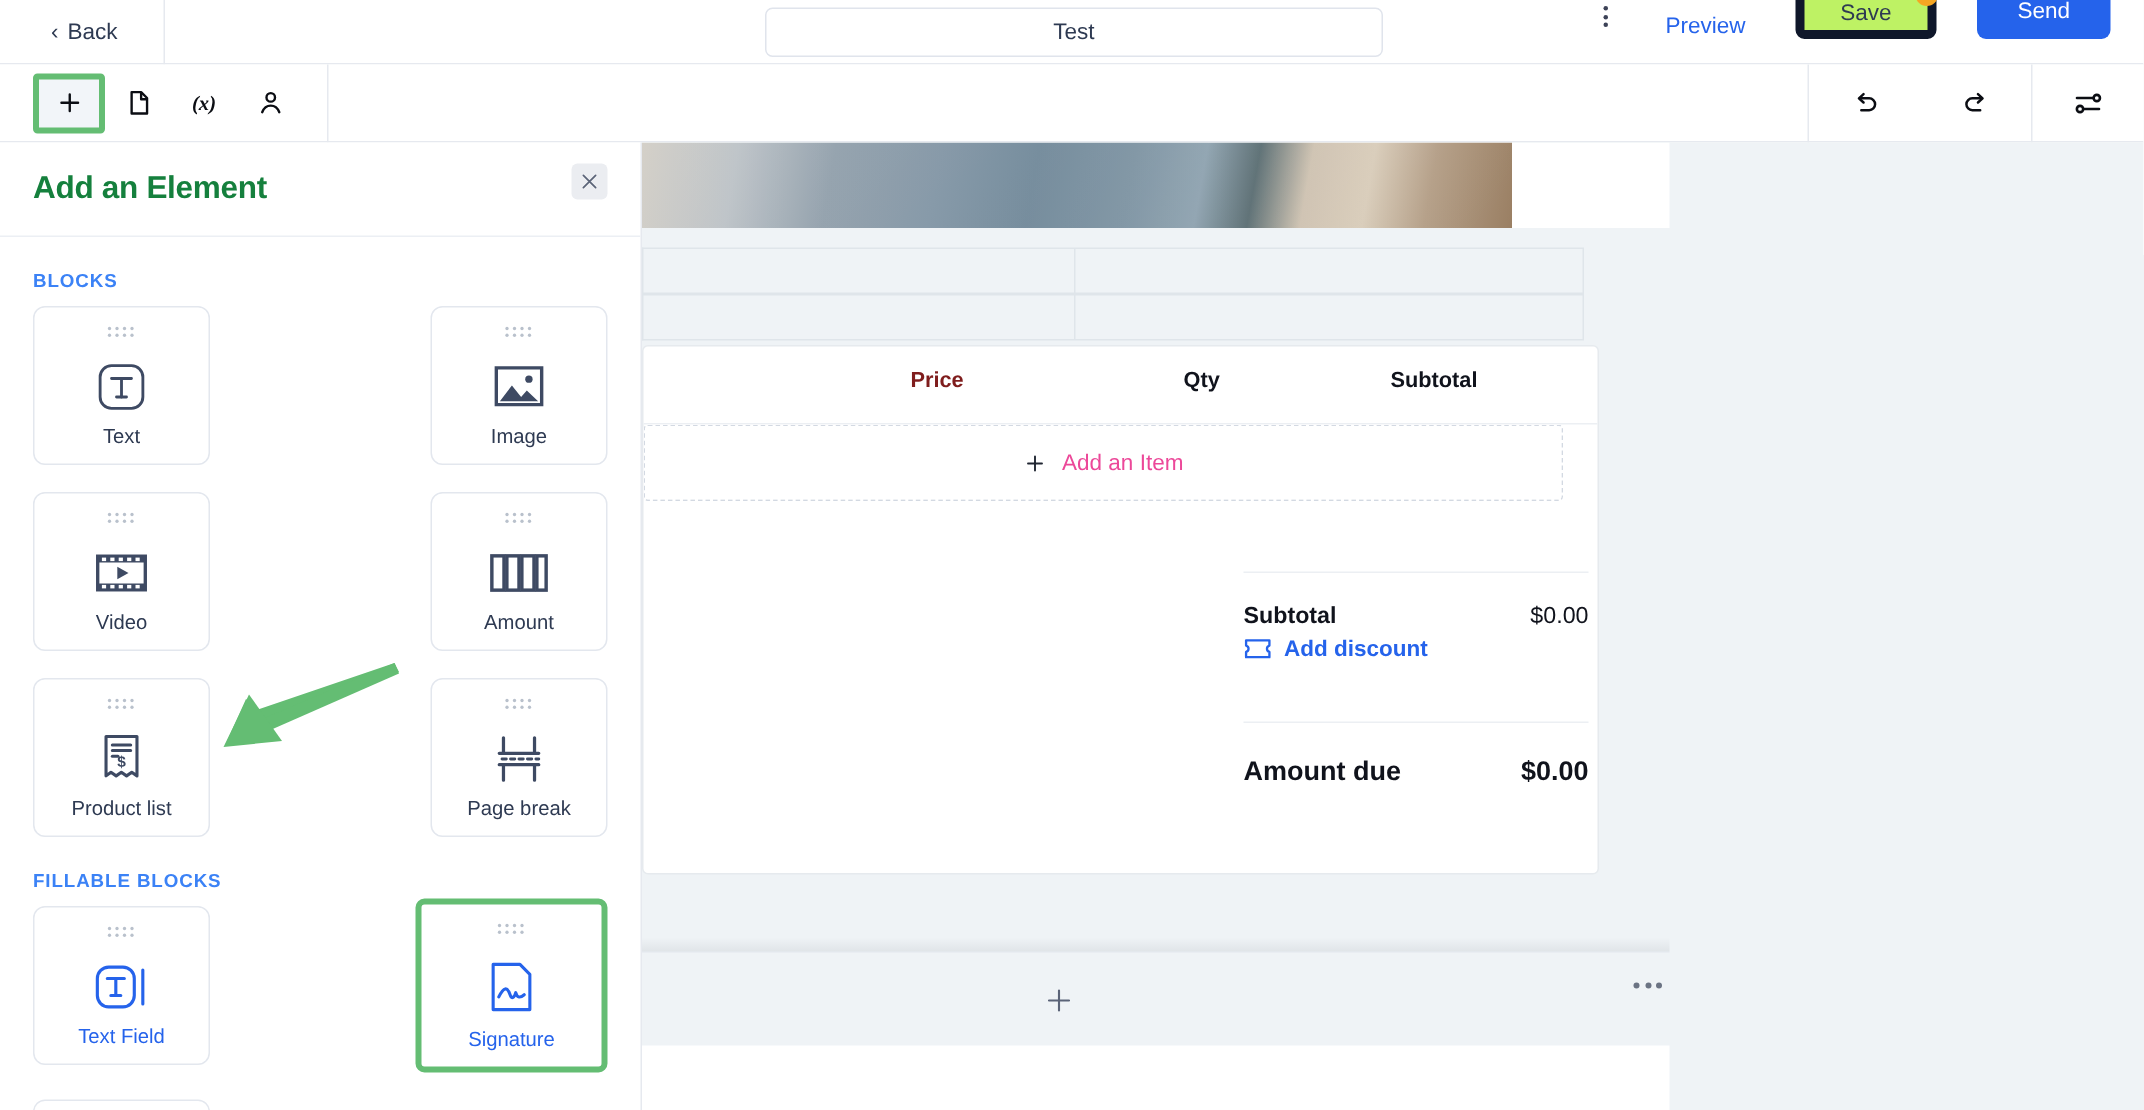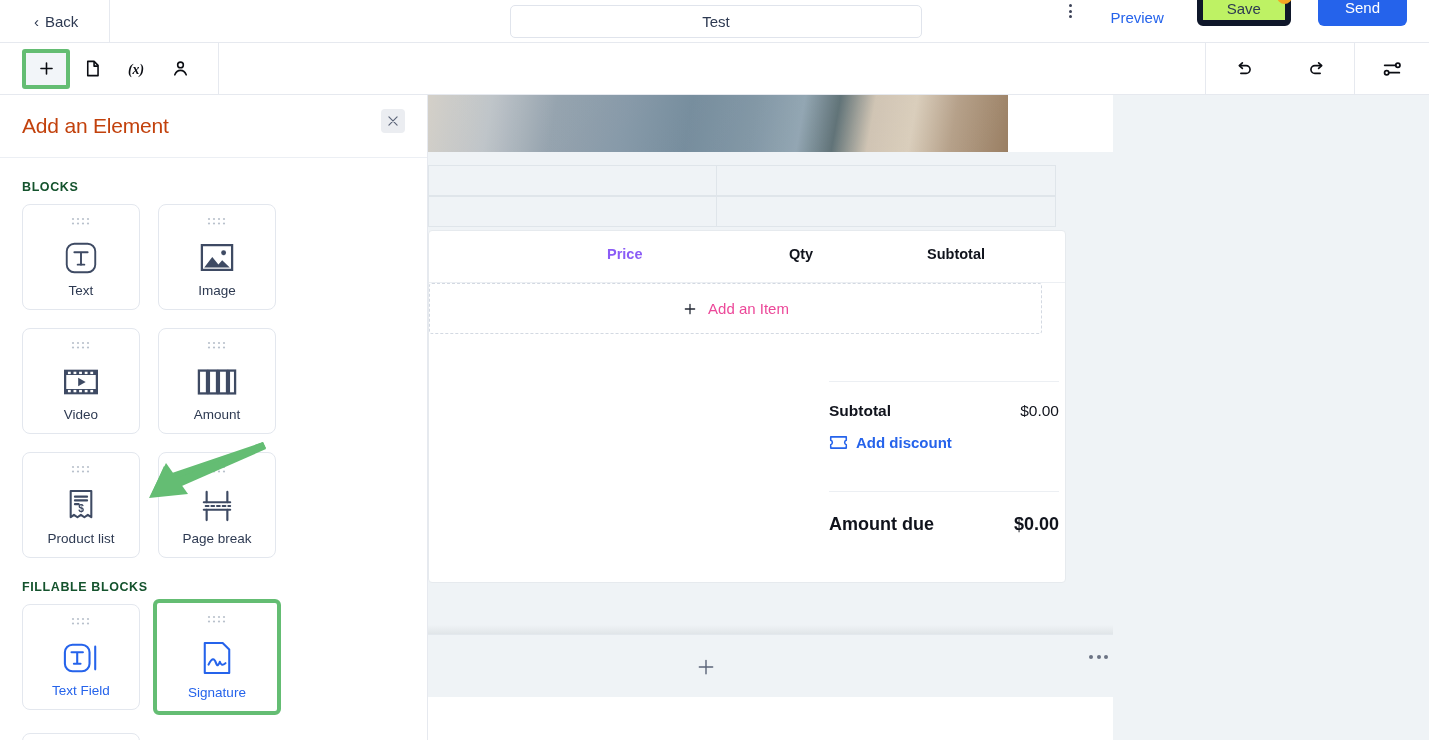--- a/index.html
+++ b/index.html
@@ -91,33 +91,33 @@
   
   .panel {
     position: absolute; left: 0; top: 95px; width: 428px; height: 645px;
     background: #fff; border-right: 1px solid #e6e9ef; overflow: hidden;
   }
   .panel-header {
     height: 63px; display: flex; align-items: center; position: relative;
     border-bottom: 1px solid #eceff4;
   }
   .panel-title {
-    margin-left: 22px; font-size: 21px; font-weight: 400; color: #c2410c; letter-spacing: -0.2px;
+    margin-left: 22px; font-size: 21px; font-weight: 700; color: #15803d; letter-spacing: -0.2px;
   }
   .panel-close {
     position: absolute; right: 22px; top: 14px; width: 24px; height: 24px;
     background: #ebedf1; border-radius: 4px; display: flex;
     align-items: center; justify-content: center; cursor: pointer; color: #5b6478;
   }
   .section-label {
-    font-size: 12.5px; font-weight: 600; letter-spacing: 0.6px; color: #14532d;
+    font-size: 12.5px; font-weight: 600; letter-spacing: 0.6px; color: #3b82f6;
     margin: 22px 0 10px 22px;
   }
   .card-grid {
-    display: flex; flex-wrap: wrap; gap: 18px; padding: 0 22px;
+    display: flex; flex-wrap: wrap; gap: 18px; padding: 0 22px; justify-content: space-between;
   }
   .card {
     width: 118px; height: 106px; border: 1px solid #e3e7ee; border-radius: 8px;
     background: #fff; display: flex; flex-direction: column; align-items: center;
     cursor: pointer; position: relative; padding-top: 11px;
   }
   .card .dots { margin-bottom: 6px; }
   .card .glyph {
     flex: 1; display: flex; align-items: center; justify-content: center;
     width: 100%;
@@ -169,41 +169,41 @@
   .it-c1 { width: 288px; }
   .it-c2 { width: 340px; }
 
   .items-card {
     position: absolute; left: 0px; top: 135px; width: 638px; height: 353px;
     border: 1px solid #e6eaee; border-radius: 4px; background: #fff;
   }
   .items-head {
     position: relative; height: 52px; border-bottom: 1px solid #eceff3;
   }
-  .ih-price { position: absolute; left: 178px; top: 15px; font-size: 14.5px; font-weight: 700; color: #8b5cf6; }
+  .ih-price { position: absolute; left: 178px; top: 15px; font-size: 14.5px; font-weight: 700; color: #7f1d1d; }
   .ih-qty { position: absolute; left: 360px; top: 15px; font-size: 14.5px; font-weight: 700; color: #10131c; }
   .ih-sub { position: absolute; left: 498px; top: 15px; font-size: 14.5px; font-weight: 700; color: #10131c; }
 
   .add-item-row {
     position: absolute; left: 0px; top: 52px; width: 613px; height: 51px;
     border: 1px dashed #d3d9e2; border-radius: 3px;
     display: flex; align-items: center; justify-content: center; gap: 10px;
     cursor: pointer; background: #fff;
   }
   .add-item-label { font-size: 15px; color: #ec4899; }
 
   .totals {
     position: absolute; left: 400px; top: 150px; width: 230px;
   }
   .tot-sep { height: 1px; background: #eceff3; margin-bottom: 20px; }
   .tot-row { display: flex; justify-content: space-between; align-items: center; }
   .tot-label { font-size: 15.5px; font-weight: 700; color: #10131c; }
   .tot-val { font-size: 15.5px; color: #10131c; }
   .discount-row {
-    display: flex; align-items: center; gap: 8px; margin-top: 14px; cursor: pointer;
+    display: flex; align-items: center; gap: 8px; margin-top: 4px; cursor: pointer;
   }
   .discount-label { font-size: 15px; font-weight: 700; color: #2563eb; }
   .tot-sep2 { height: 1px; background: #eceff3; margin: 40px 0 22px 0; }
   .amt-label { font-size: 18px; font-weight: 700; color: #10131c; }
   .amt-val { font-size: 18px; font-weight: 700; color: #10131c; }
 
   .doc-gap {
     position: absolute; left: 0; top: 539px; width: 685px; height: 63px;
     background: #eff3f6;
     border-top: 1px solid #e3e8ed;

